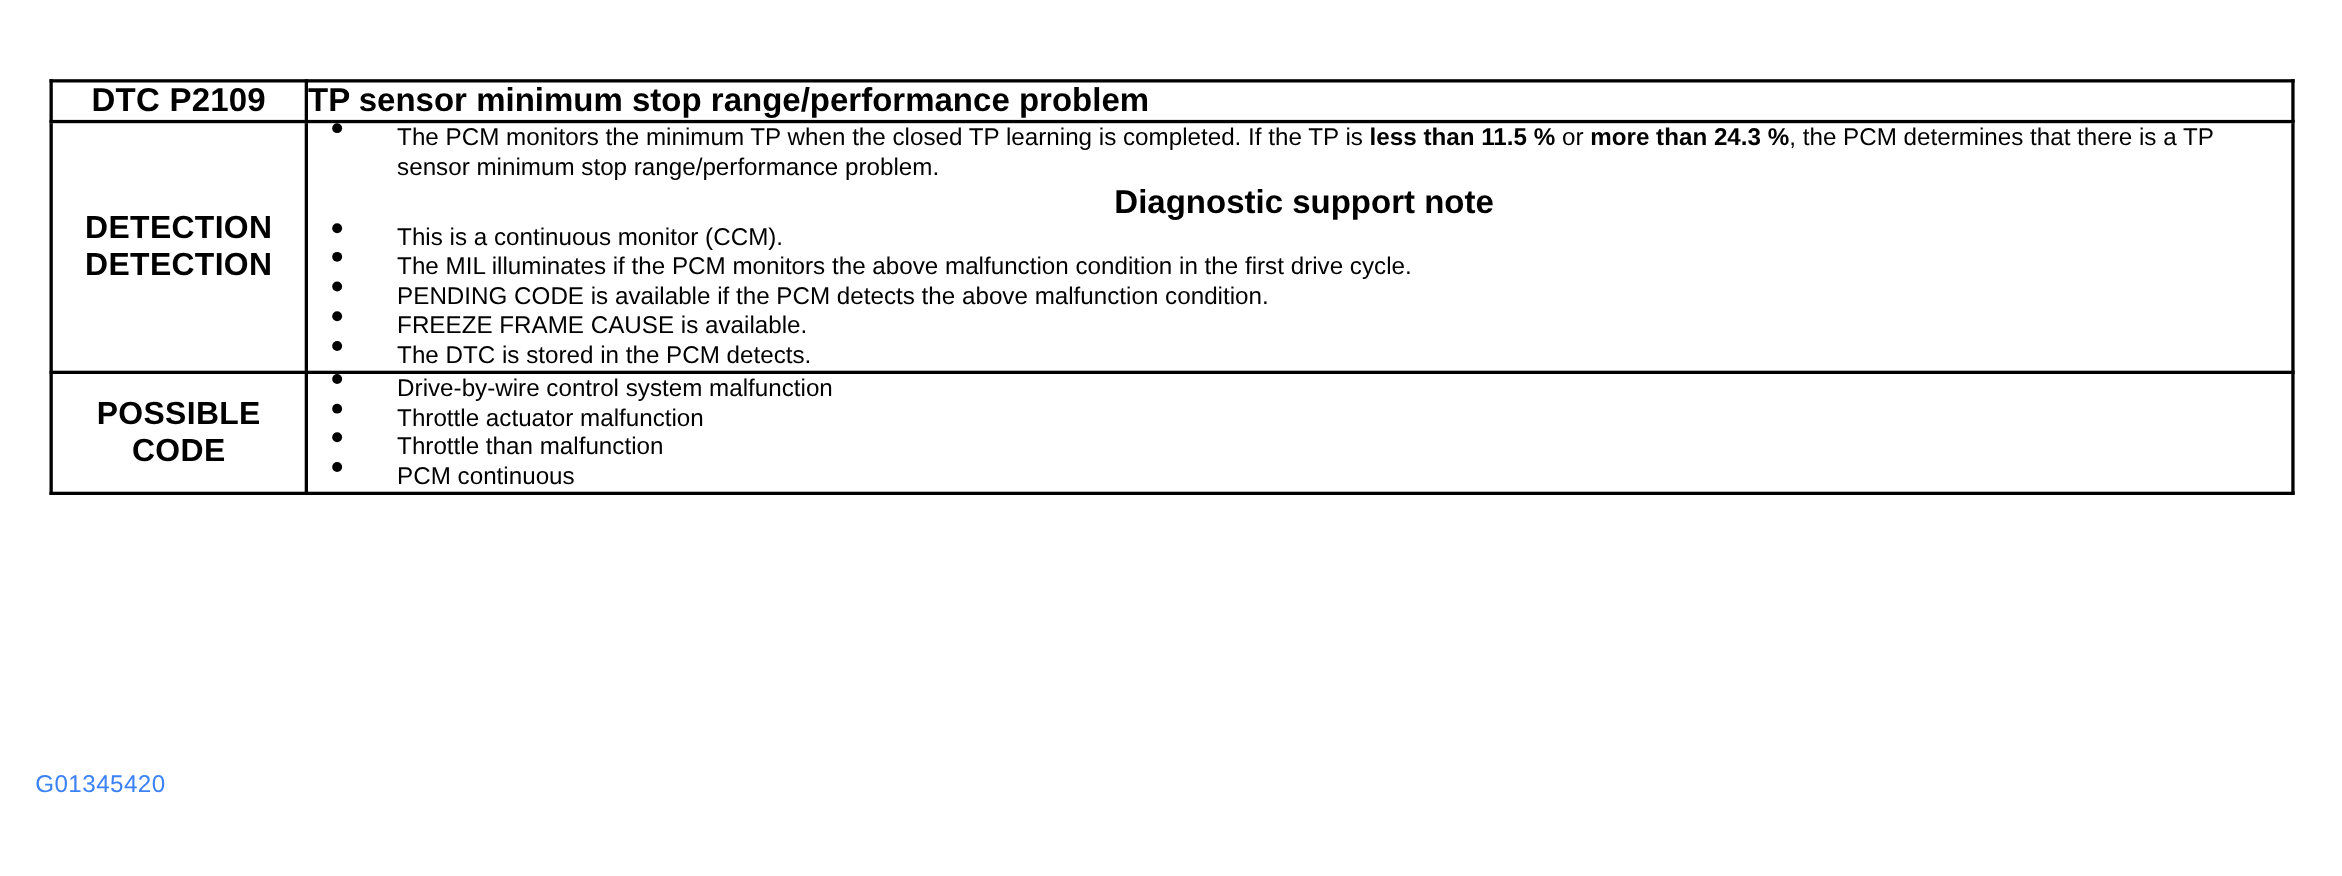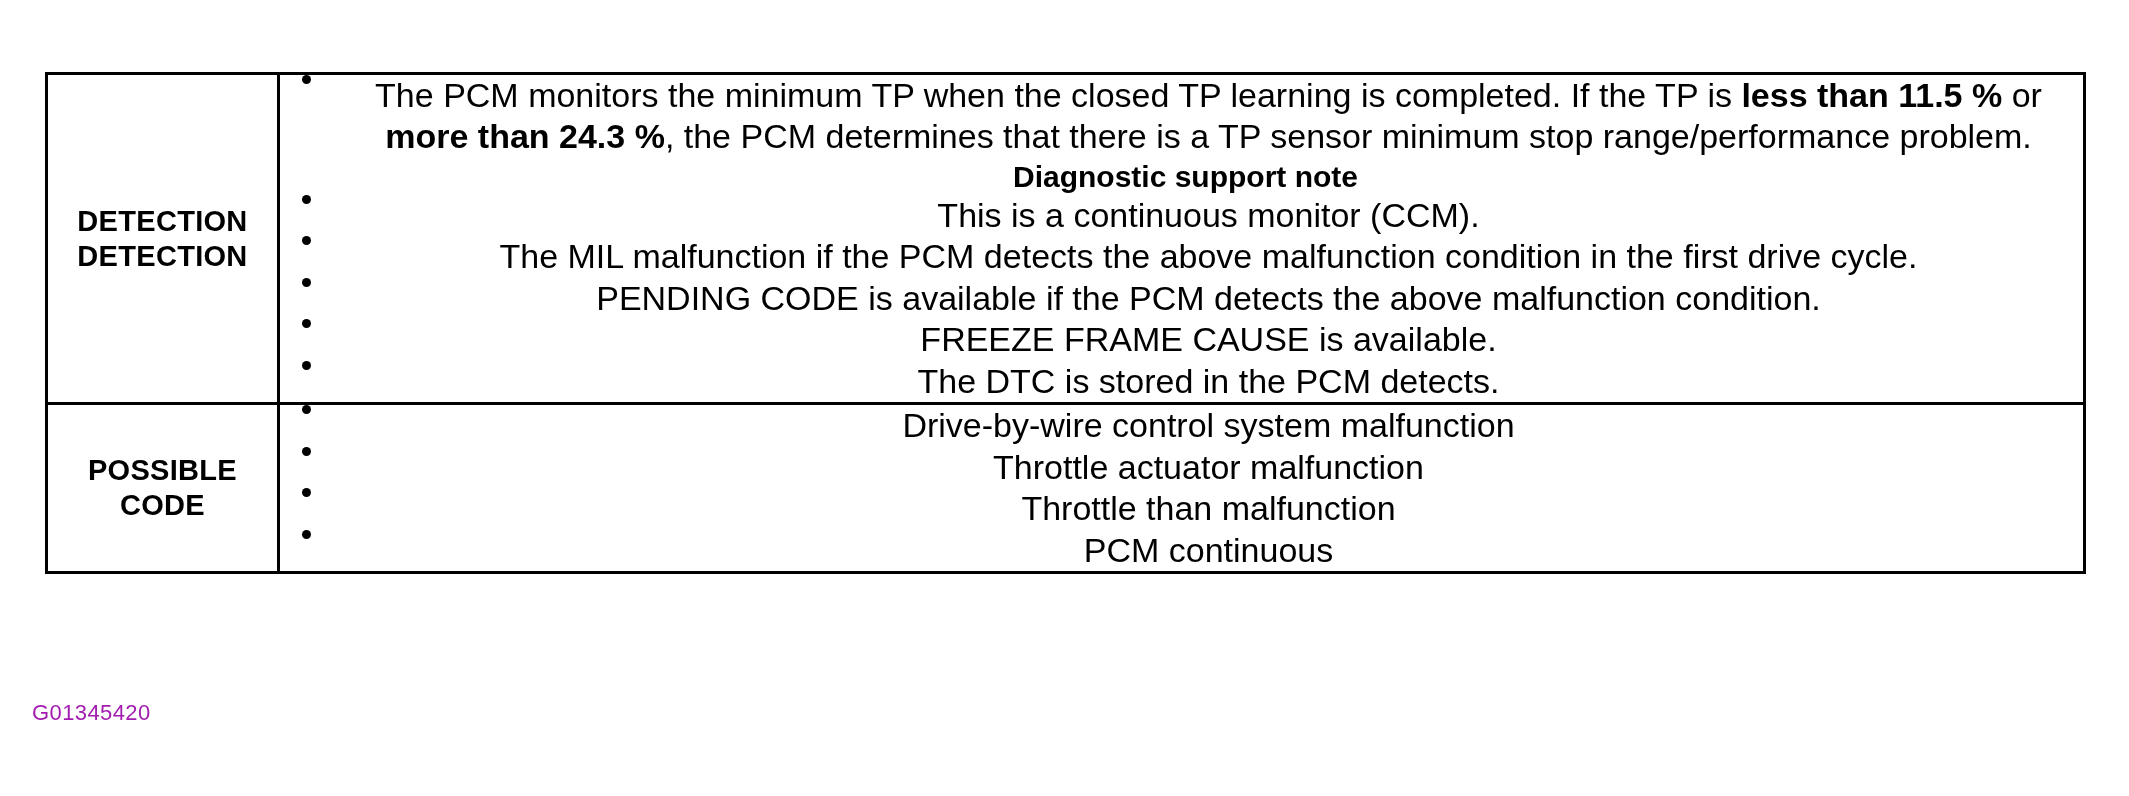--- a/index.html
+++ b/index.html
@@ -75,25 +75,25 @@
     vertical-align: top;
   }
 
   ul.bullets {
     list-style: none;
     margin: 0;
     padding: 0;
   }
   ul.bullets > li {
     position: relative;
-    font-size: 34px;
+    font-size: 22px;
     line-height: 1.22;
-    padding-left: 54px;
+    padding-left: 81px;
     margin: 0 0 1px 0;
-    text-align: center;
+    text-align: left;
   }
   ul.bullets > li .bullet-dot {
     position: absolute;
     left: 22px;
     top: 0.54em;
     width: 9px;
     height: 9px;
     background: #000000;
     border-radius: 50%;
     line-height: 0;
@@ -111,55 +111,59 @@
   }
 
   .bullets.tight > li { margin-bottom: 0; }
 
   .figure-code {
     position: absolute;
     left: 32px;
     top: 700px;
     font-size: 22px;
     letter-spacing: 0.4px;
-    color: #a21caf;
+    color: #3b82f6;
   }
 </style>
 </head>
 <body>
 
 <div class="page">
 
   <table class="dtc-table">
     <colgroup>
       <col class="label-col">
       <col class="body-col">
     </colgroup>
     <tbody>
 
+      <tr>
+        <td class="cell-dtc-id">DTC P2109</td>
+        <td class="cell-title">TP sensor minimum stop range/performance problem</td>
+      </tr>
 
       <tr>
         <td class="cell-section-label">
           <div>DETECTION</div>
           <div>DETECTION</div>
         </td>
         <td class="cell-body">
 
           <ul class="bullets">
             <li>
               <span class="bullet-dot"></span>
               <span class="bullet-text" id="intro-bullet-0"><span>The PCM monitors the minimum TP when the closed TP learning is completed. If the TP is </span><b>less than 11.5 %</b><span> or </span><b>more than 24.3 %</b><span>, the PCM determines that there is a TP sensor minimum stop range/performance problem.</span></span>
             </li>
           </ul>
 
           <div class="subheading">Diagnostic support note</div>
 
           <ul class="bullets tight" id="note-bullets">
               <li><span class="bullet-dot"></span><span class="bullet-text">This is a continuous monitor (CCM).</span></li>
-              <li><span class="bullet-dot"></span><span class="bullet-text">The MIL malfunction if the PCM detects the above malfunction condition in the first drive cycle.</span></li>
+              <li><span class="bullet-dot"></span><span class="bullet-text">The MIL illuminates if the PCM monitors the above malfunction condition in the first drive cycle.</span></li>
               <li><span class="bullet-dot"></span><span class="bullet-text">PENDING CODE is available if the PCM detects the above malfunction condition.</span></li>
               <li><span class="bullet-dot"></span><span class="bullet-text">FREEZE FRAME CAUSE is available.</span></li>
               <li><span class="bullet-dot"></span><span class="bullet-text">The DTC is stored in the PCM detects.</span></li>
             </ul>
 
         </td>
       </tr>
 
       <tr>
         <td class="cell-section-label">

